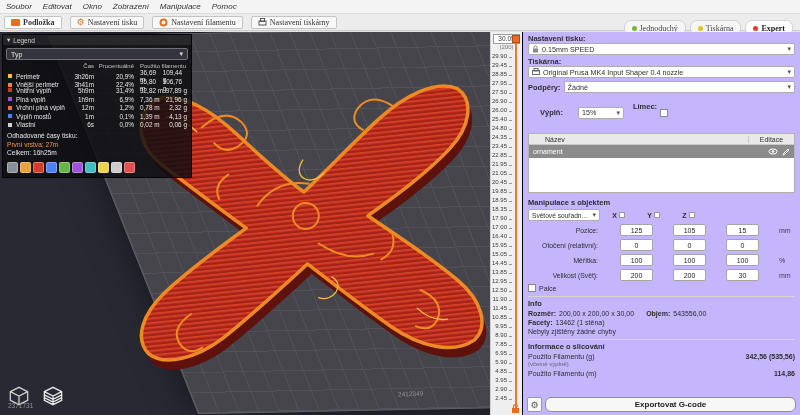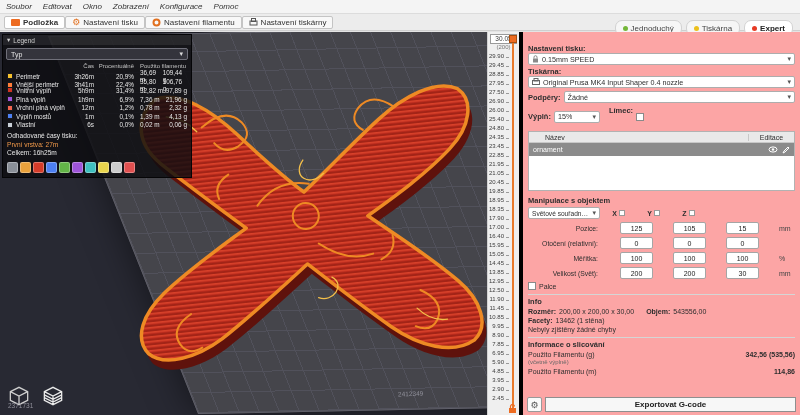--- a/index.html
+++ b/index.html
@@ -4,21 +4,21 @@
 <style>
   *{margin:0;padding:0;box-sizing:border-box;}
   html,body{width:800px;height:415px;overflow:hidden;background:#e4e4e4;}
   .app{width:800px;height:415px;position:relative;font-family:"Liberation Sans",sans-serif;color:#222;}
 
   
   .menubar{display:flex;align-items:center;height:14px;background:#f4f4f4;border-bottom:1px solid #dcdcdc;padding:0 6px;gap:11px;font-size:8px;color:#333;}
   .menu-item{cursor:default;font-style:italic;}
 
   
-  .tabbar{display:flex;align-items:center;height:17px;background:#ececec;border-bottom:1px solid #cfcfcf;padding:0 4px;gap:0;font-size:8px;}
+  .tabbar{display:flex;align-items:center;height:17px;background:#ececec;border-bottom:1px solid #cfcfcf;padding:0 4px;gap:8px;font-size:8px;font-family:Liberation Serif, serif;}
   .tab{display:flex;align-items:center;gap:3px;height:13px;padding:0 6px;border:1px solid #c4c4c4;border-radius:2px;background:#f8f8f8;color:#333;white-space:nowrap;}
   .tab.active{background:#fff;font-weight:bold;}
   .modes{margin-left:auto;display:flex;gap:4px;align-items:center;padding-right:3px;}
   .mode{display:flex;align-items:center;gap:3px;height:16px;padding:0 7px;border-radius:7px;border:1px solid #d2d2d2;background:#f6f6f6;font-size:8px;color:#444;white-space:nowrap;margin-top:12px;}
   .mode .dot{width:5px;height:5px;border-radius:50%;}
   .mode.active{font-weight:bold;color:#222;background:#fff;}
 
   .content{position:absolute;top:32px;left:0;right:0;bottom:0;display:flex;}
 
   
@@ -56,21 +56,21 @@
   .slider-strip{width:32px;background:#efefef;border-left:1px solid #d2d2d2;position:relative;font-size:6px;color:#3c3c3c;flex:none;}
   .slider-top{margin:2px 2px 0;border:1px solid #9a9a9a;background:#fff;text-align:center;font-size:6.5px;line-height:8px;}
   .slider-count{text-align:center;color:#777;font-size:6px;line-height:7px;}
   .slider-labels{position:absolute;top:21px;bottom:13px;left:0;right:10px;display:flex;flex-direction:column;justify-content:space-between;align-items:flex-end;}
   .slabel{position:relative;padding-right:5px;line-height:7px;}
   .slabel::after{content:"";position:absolute;right:0;top:50%;width:3px;height:1px;background:#9a9a9a;}
   .slider-track{position:absolute;right:5px;top:6px;bottom:6px;width:2px;background:#e87a2c;}
   .slider-handle{position:absolute;right:2px;top:3px;width:8px;height:8px;background:#ed6b21;border:1px solid #a84e10;}
 
   
-  .sidebar{flex:1;background:#fca5a5;border-left:4px solid #000000;padding:10px 5px;font-size:7.5px;color:#2e2e2e;position:relative;}
+  .sidebar{flex:1;background:#c4b5fd;border-left:1px solid #000000;padding:0 5px;font-size:7.5px;color:#2e2e2e;position:relative;}
   .sec-label{font-weight:bold;font-size:7.5px;margin-top:2px;line-height:9px;}
   .combo{display:flex;align-items:center;gap:3px;height:12px;border:1px solid #adadad;border-radius:2px;background:#fff;padding:0 3px;font-size:7.2px;overflow:hidden;white-space:nowrap;}
   .combo .caret{margin-left:auto;color:#555;font-size:7px;flex:none;}
   .combo .val{overflow:hidden;text-overflow:ellipsis;white-space:nowrap;}
   .swatch{width:7px;height:7px;flex:none;border:1px solid #777;}
   .inline-row{display:flex;align-items:center;gap:3px;margin-top:3px;}
   .inline-row .grow{flex:1;}
   .checkbox{width:8px;height:8px;border:1px solid #8a8a8a;background:#fff;flex:none;}
   .combo-sm{width:46px;}
 
@@ -96,37 +96,37 @@
   .info-line .lbl{font-weight:bold;}
   .gap{width:6px;}
   .slice-line{display:flex;font-size:7px;margin-top:2px;align-items:flex-start;}
   .slice-line .sl-val{margin-left:auto;font-weight:bold;white-space:nowrap;}
   .sl-note{font-size:6px;color:#666;line-height:7px;}
 
   hr.sep{border:none;border-top:1px solid #d5d5d5;margin:4px 0 0;}
 
   .export-row{position:absolute;left:4px;right:4px;bottom:3px;display:flex;gap:3px;}
   .gear-btn{width:15px;height:15px;border:1px solid #9a9a9a;border-radius:2px;background:#fafafa;display:flex;align-items:center;justify-content:center;font-size:9px;color:#555;}
-  .export-btn{flex:1;height:15px;border:1px solid #8f8f8f;border-radius:0;background:#f7f7f7;font-weight:bold;font-size:8px;display:flex;align-items:center;justify-content:center;color:#222;}
+  .export-btn{flex:1;height:15px;border:1px solid #8f8f8f;border-radius:6px;background:#f7f7f7;font-weight:bold;font-size:8px;display:flex;align-items:center;justify-content:center;color:#222;}
 </style>
 </head>
 <body>
 
 <div class="app">
 
   <div class="menubar">
     <span class="menu-item">Soubor</span>
 
     <span class="menu-item">Editovat</span>
 
     <span class="menu-item">Okno</span>
 
     <span class="menu-item">Zobrazení</span>
 
-    <span class="menu-item">Konfigurace</span>
+    <span class="menu-item">Manipulace</span>
 
     <span class="menu-item">Pomoc</span>
   </div>
 
   <div class="tabbar">
     <div class="tab active">
       <svg width="9" height="8">
           <rect x="0" y="1" width="9" height="7" rx="1" fill="#ed6b21"></rect>
         </svg>
       <span>Podložka</span>
@@ -469,21 +469,21 @@
 
       <div class="inline-row">
         <span class="sec-label" style="margin:0;">Podpěry:</span>
         <div class="combo grow">
           <span class="val">Žádné</span>
           <span class="caret">▾</span>
         </div>
       </div>
 
       <div class="inline-row">
-        <span class="sec-label" style="margin:0;">Výplň:</span>
+        <span class="sec-label" style="margin:12px;">Výplň:</span>
         <div class="combo combo-sm">
           <span class="val">15%</span>
           <span class="caret">▾</span>
         </div>
         <span class="sec-label" style="margin:0 0 12px 6px;">Límec:</span>
         <span class="checkbox"></span>
       </div>
 
       <div class="obj-table">
         <div class="obj-head">

